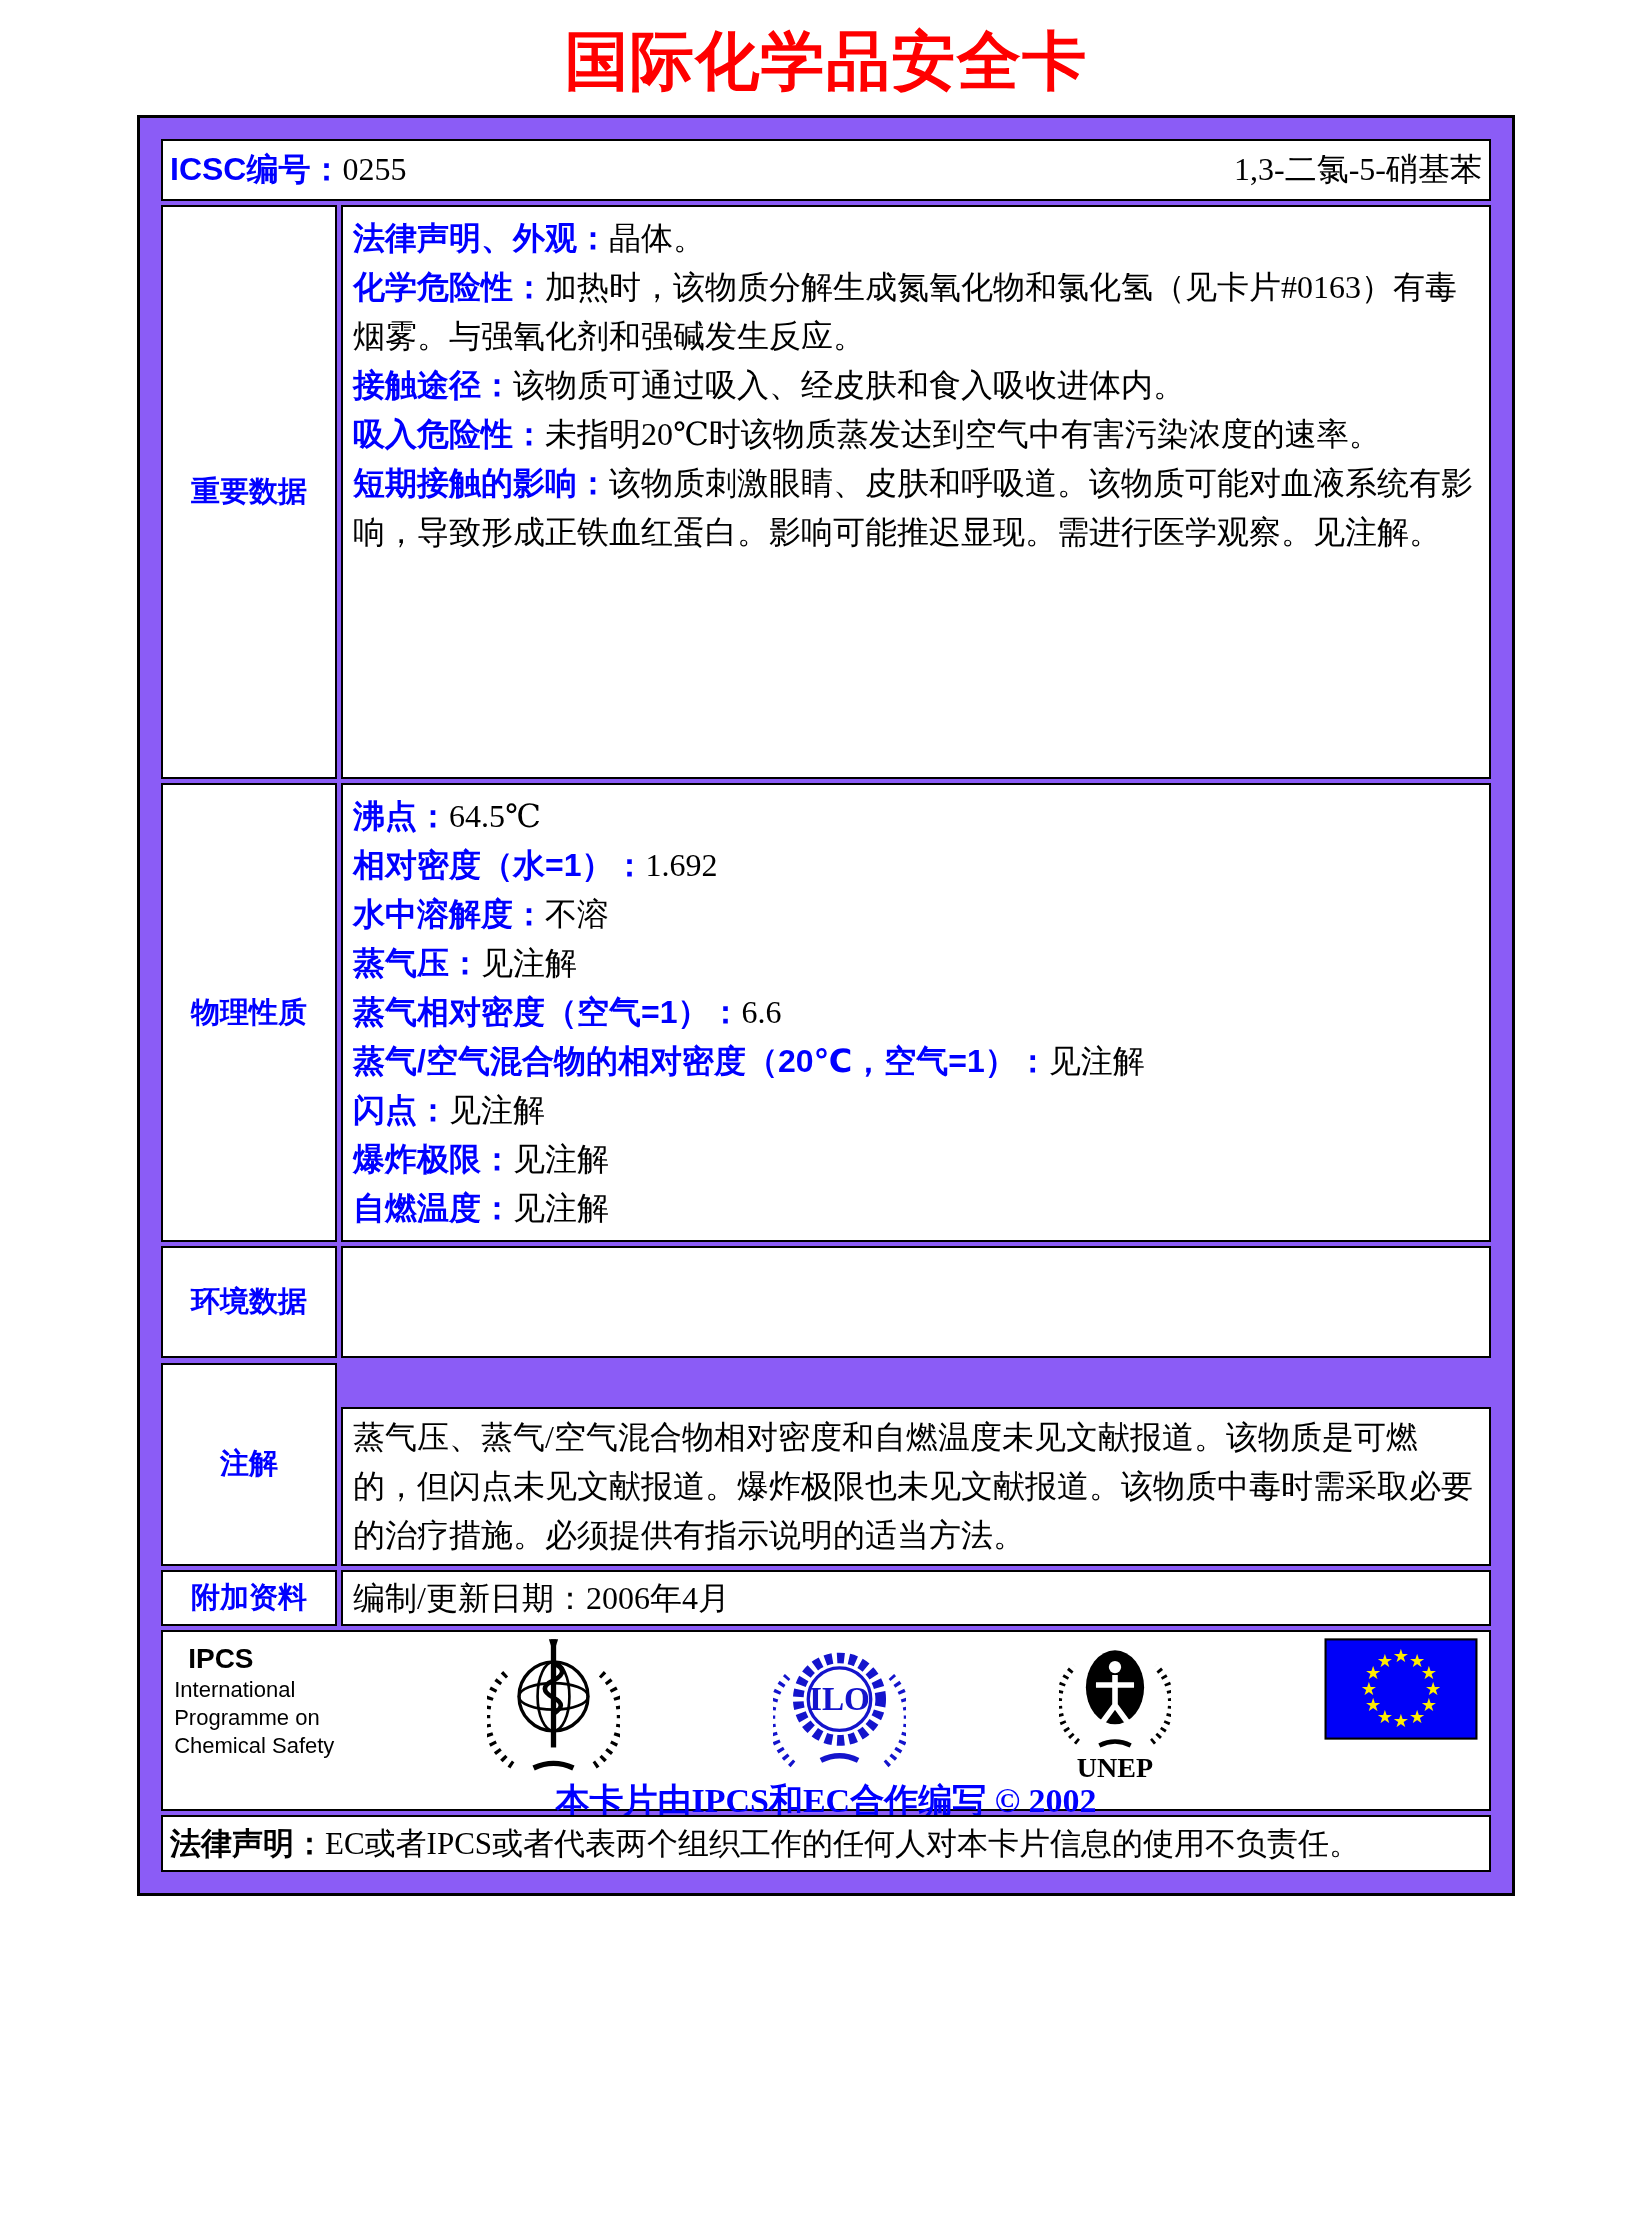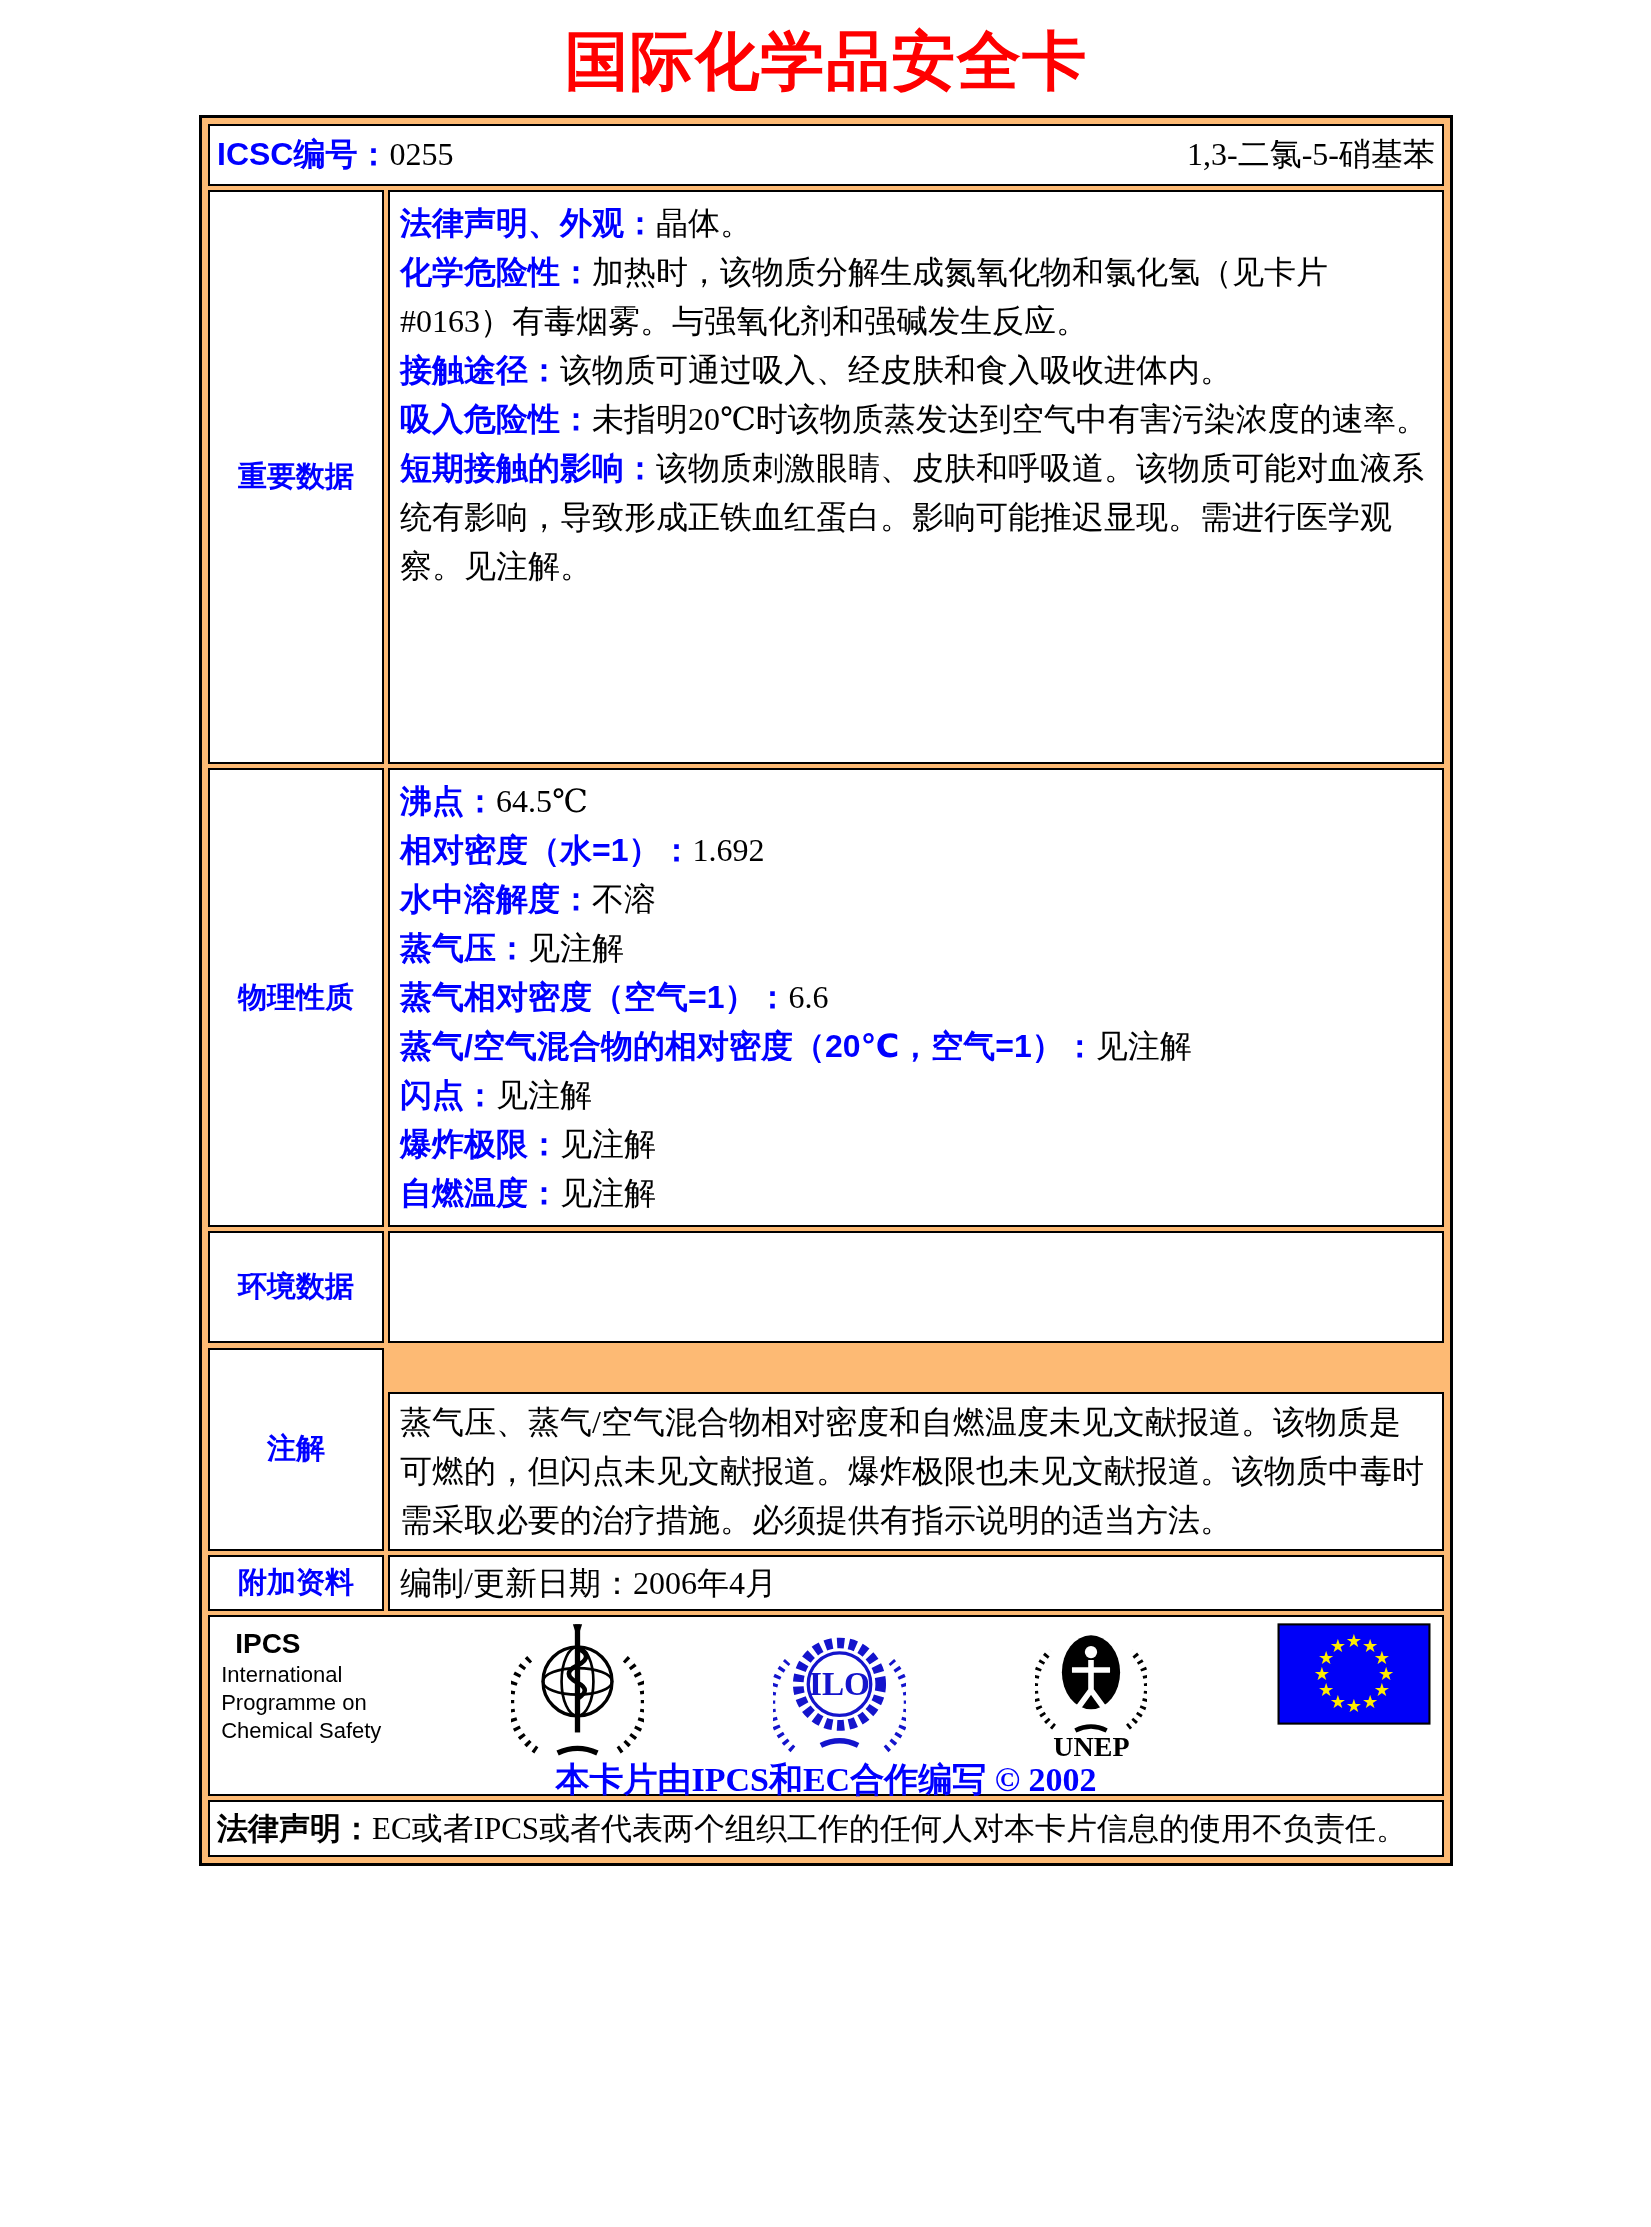--- a/index.html
+++ b/index.html
@@ -21,25 +21,25 @@
   .page-title{
     margin:18px auto 9.8px auto;
     text-align:center;
     font-size:64px;
     font-weight:bold;
     color:var(--title-red);
     font-family:"Liberation Serif","DejaVu Serif",serif;
     letter-spacing:1.4px;
   }
   .card{
-    width:1254px;
+    width:1378px;
     margin:0 auto;
     border:3.5px solid #000;
-    padding:6px;
-    background:#fdba74;
+    padding:21px;
+    background:#8b5cf6;
   }
   .row{display:flex;gap:4.2px;margin-bottom:4.2px;}
   .row:last-child{margin-bottom:0;}
   .cell{border:2.8px solid #000;background:#fff;}
   .full-cell{flex:1;}
   .label-cell{
     width:176px;flex:0 0 176px;
     display:flex;align-items:center;justify-content:center;
     font-family:"Liberation Sans","DejaVu Sans",sans-serif;
     font-weight:bold;font-size:29px;color:var(--accent-blue);
@@ -90,21 +90,21 @@
   .logos-flex{
     display:flex;align-items:flex-start;justify-content:space-between;
     flex:1;
   }
   .ipcs-block{
     font-family:"Liberation Sans","DejaVu Sans",sans-serif;
     padding-top:4.2px;
   }
   .ipcs-acronym{font-size:28px;font-weight:bold;line-height:34px;margin-left:14px;}
   .ipcs-line{font-size:22px;line-height:28px;}
-  .logo-box{display:flex;flex-direction:column;align-items:center;}
+  .logo-box{display:flex;flex-direction:column;align-items:center;gap:6px;}
   .unep-text{
     font-family:"Liberation Serif","DejaVu Serif",serif;
     font-weight:bold;font-size:28px;line-height:28px;margin-top:-4.2px;
   }
   .caption-line{
     text-align:center;
     font-size:34px;line-height:38px;
     color:var(--accent-blue);font-weight:bold;
   }
   .caption-copy{font-weight:bold;}

